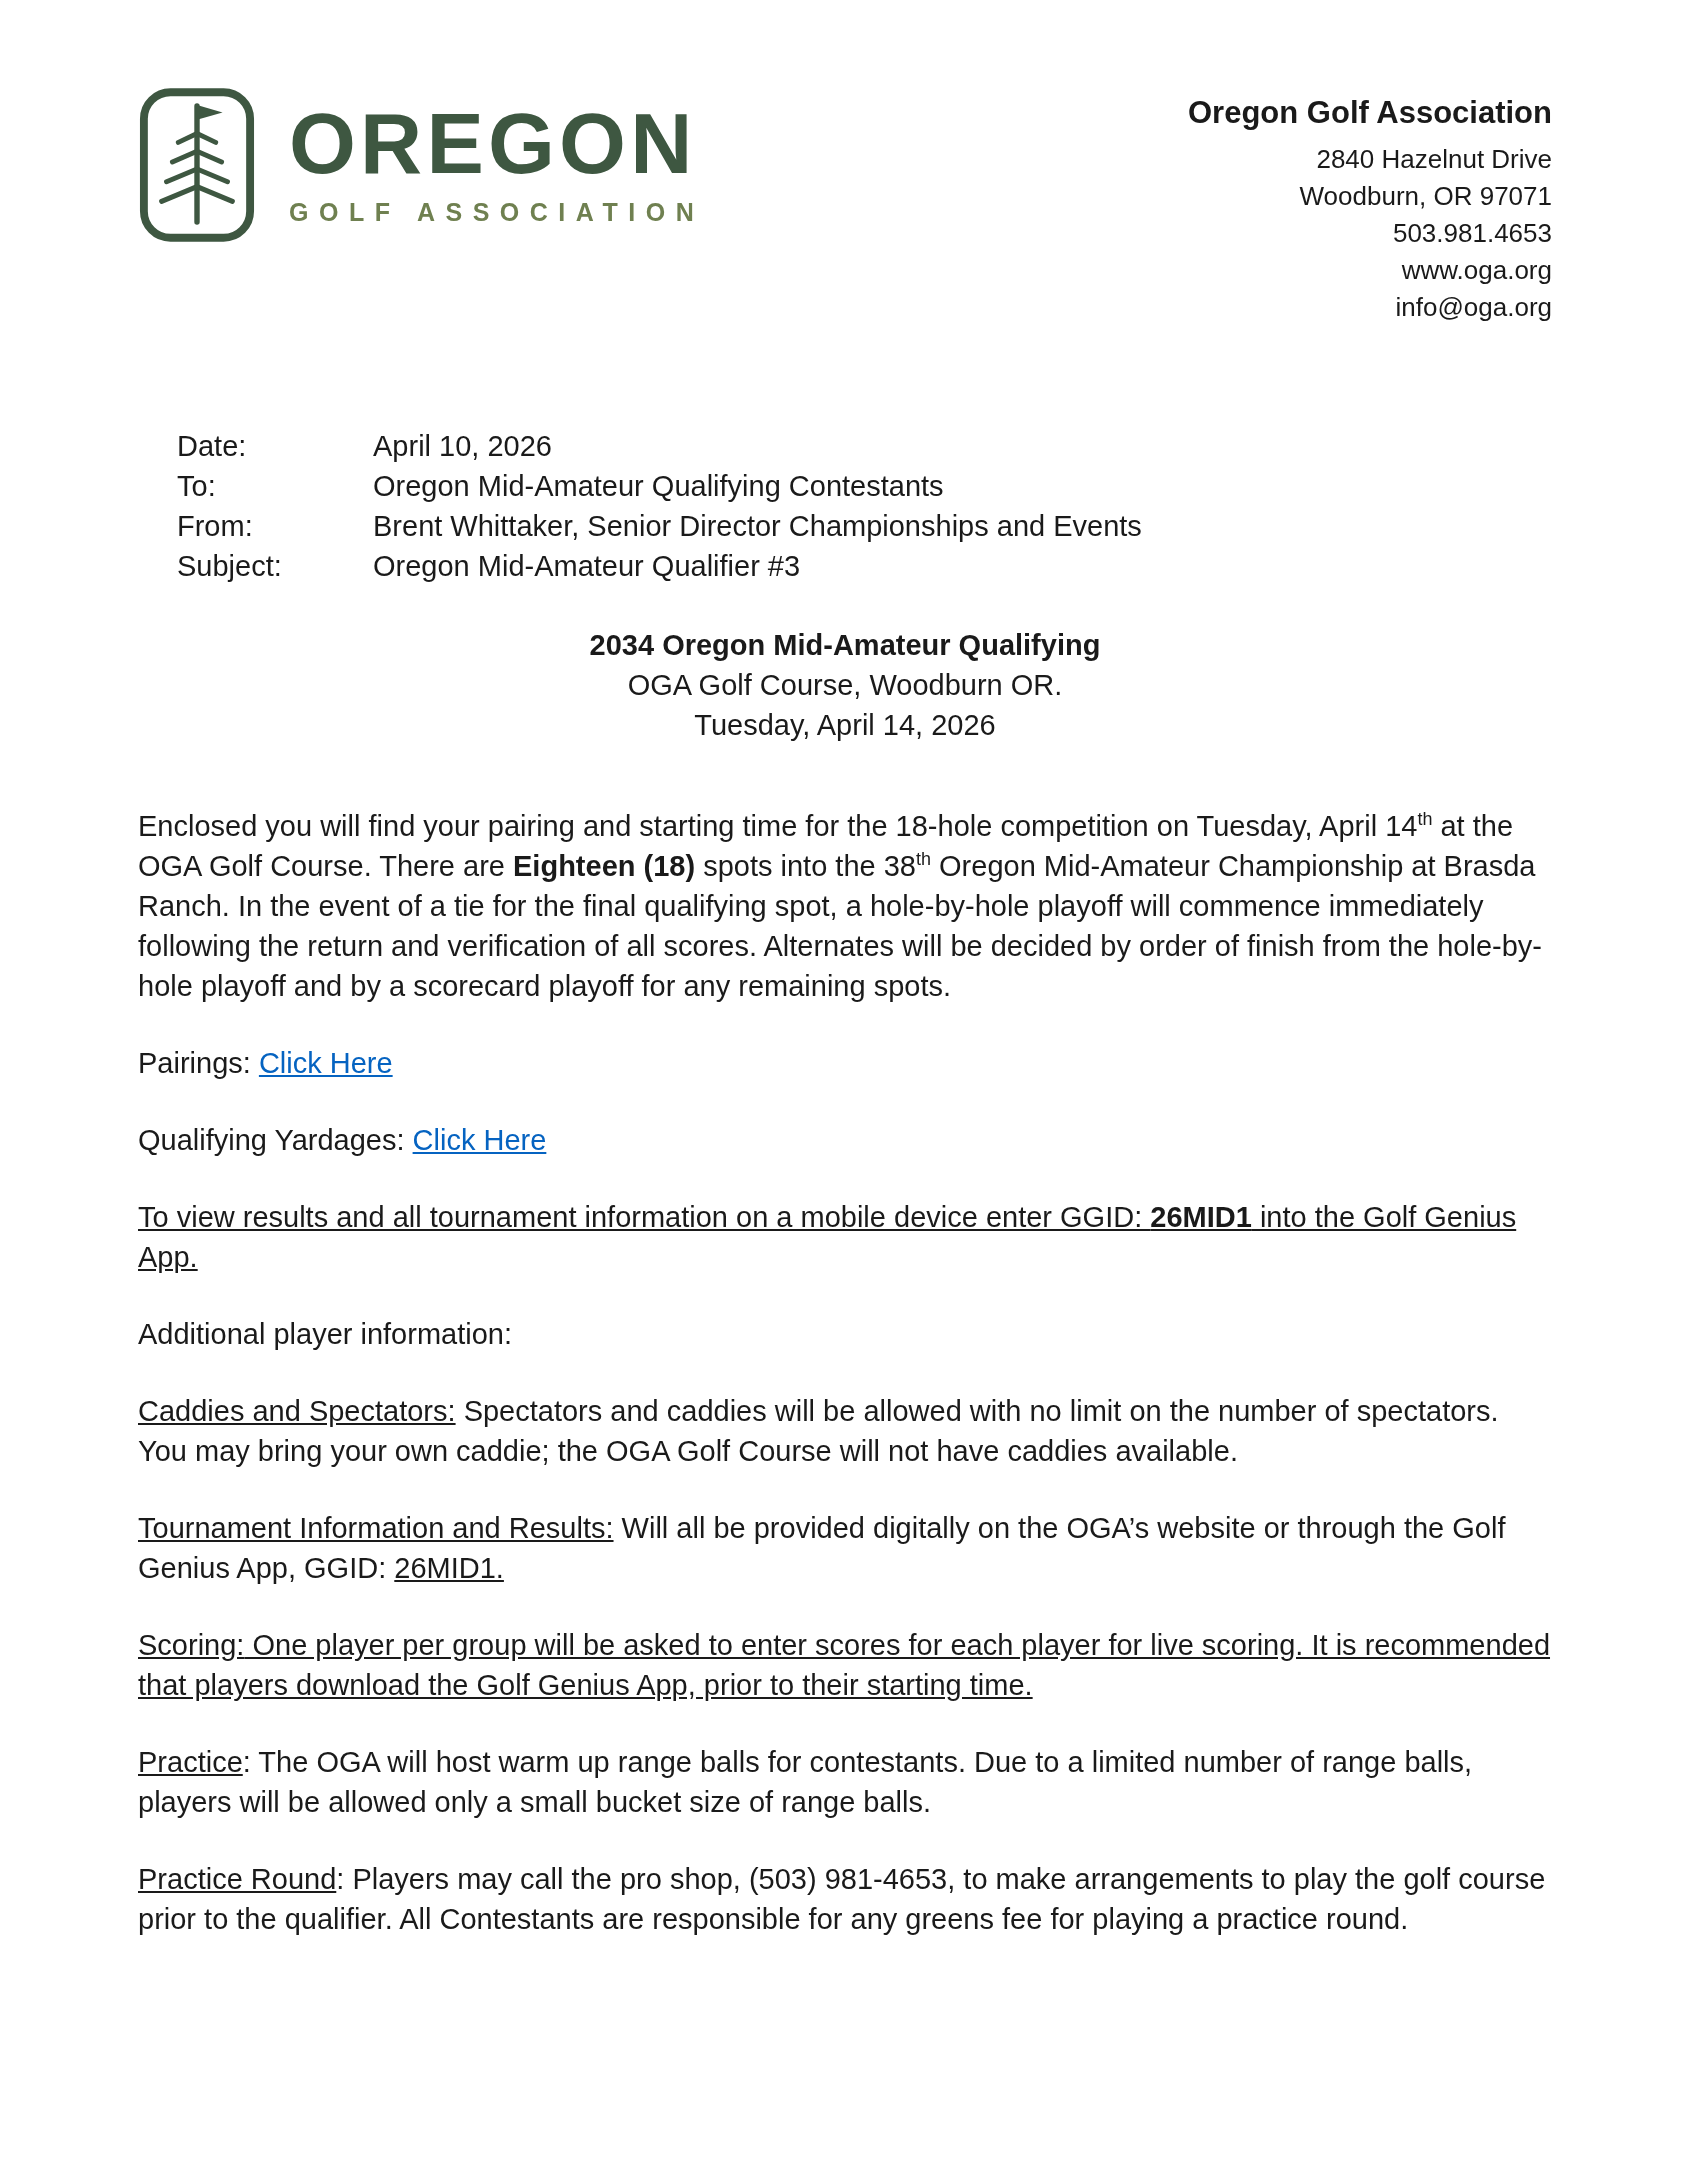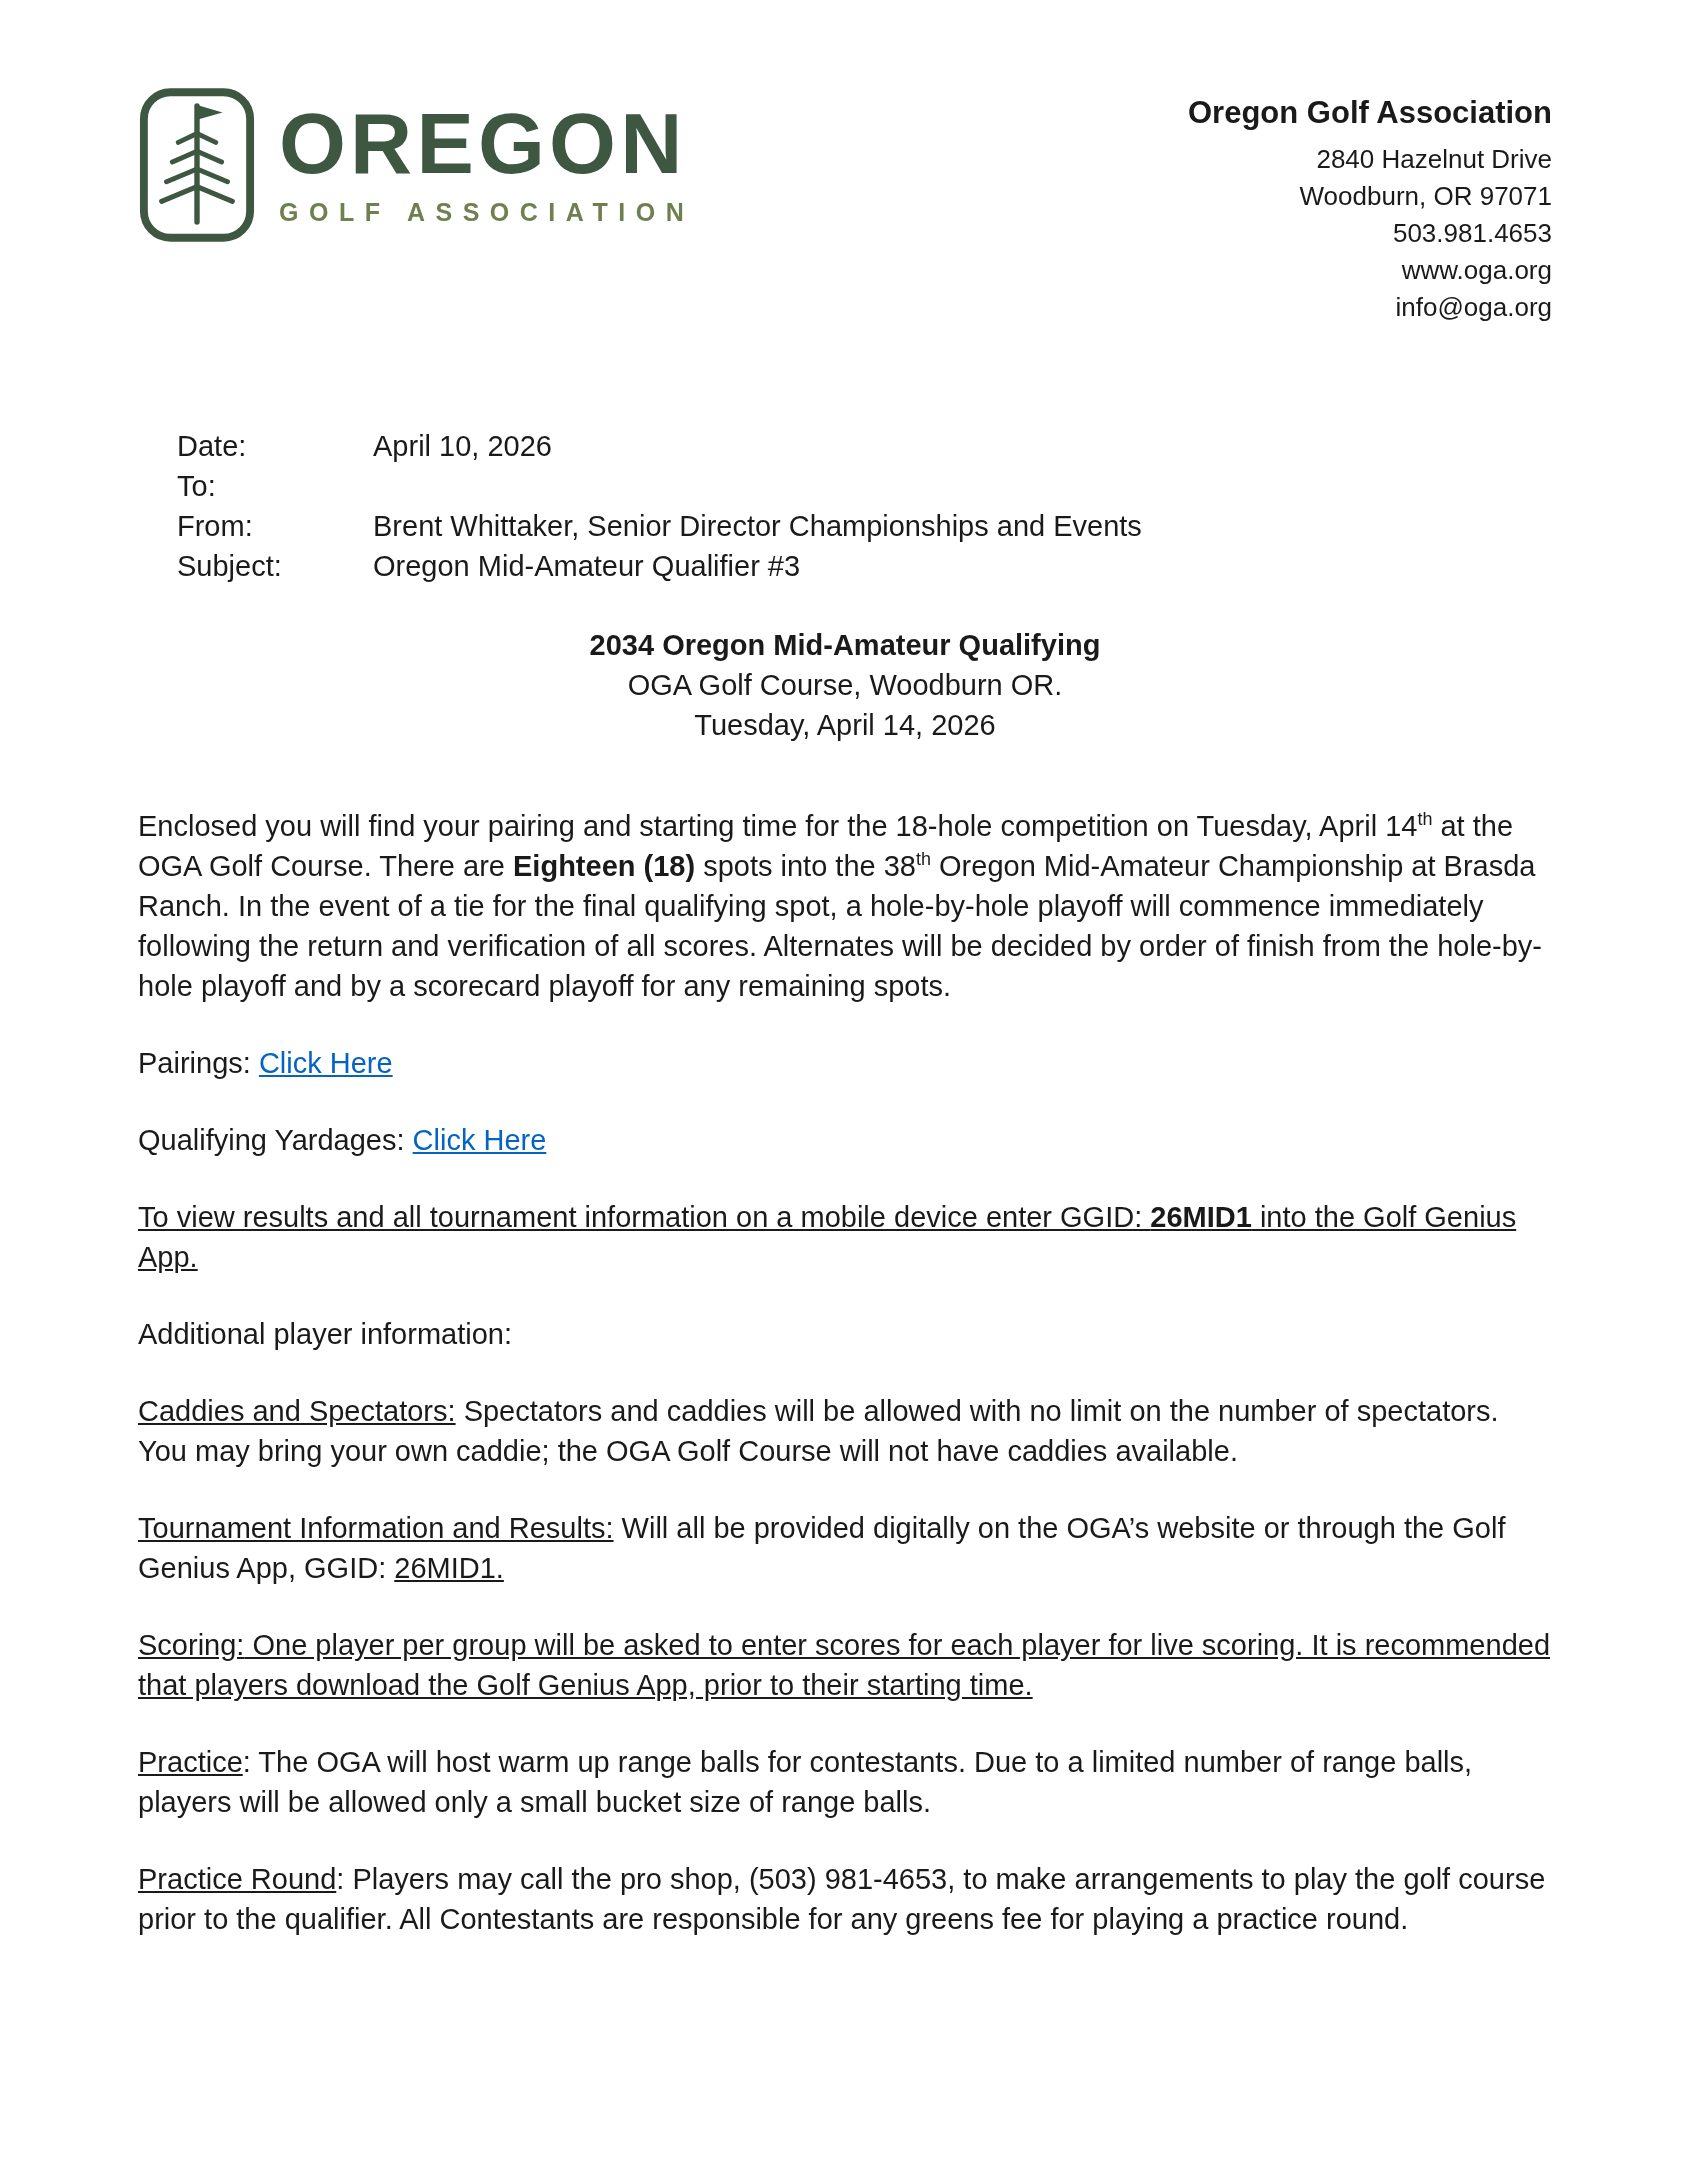--- a/index.html
+++ b/index.html
@@ -11,21 +11,21 @@
   .page {
     width:1687px;
     min-height:2183px;
     background:#ffffff;
     padding:84px 135px 51px 138px;
     position:relative;
   }
 
   
   .letterhead { display:flex; justify-content:space-between; align-items:flex-start; margin-bottom:100px; }
-  .logo { display:flex; align-items:center; gap:23px; }
+  .logo { display:flex; align-items:center; gap:33px; }
   .logo-icon { display:block; line-height:0; }
   .logo-text { display:flex; flex-direction:column; }
   .logo-brand {
     font-size:86px; font-weight:800; line-height:0.95;
     color:var(--brand-green, #3e5741); letter-spacing:4.2px;
   }
   .logo-sub {
     font-size:25px; font-weight:700; margin-top:13.5px;
     color:var(--subtitle-green, #6f8050); letter-spacing:10.5px;
   }
@@ -87,20 +87,21 @@
     </div>
   </header>
 
   <section class="memo">
     <div class="memo-row">
       <span class="memo-label">Date:</span>
       <span class="memo-value">April 10, 2026</span>
     </div>
     <div class="memo-row">
       <span class="memo-label">To:</span>
+      <span class="memo-value">Oregon Mid-Amateur Qualifying Contestants</span>
     </div>
     <div class="memo-row">
       <span class="memo-label">From:</span>
       <span class="memo-value">Brent Whittaker, Senior Director Championships and Events</span>
     </div>
     <div class="memo-row">
       <span class="memo-label">Subject:</span>
       <span class="memo-value">Oregon Mid-Amateur Qualifier #3</span>
     </div>
   </section>

